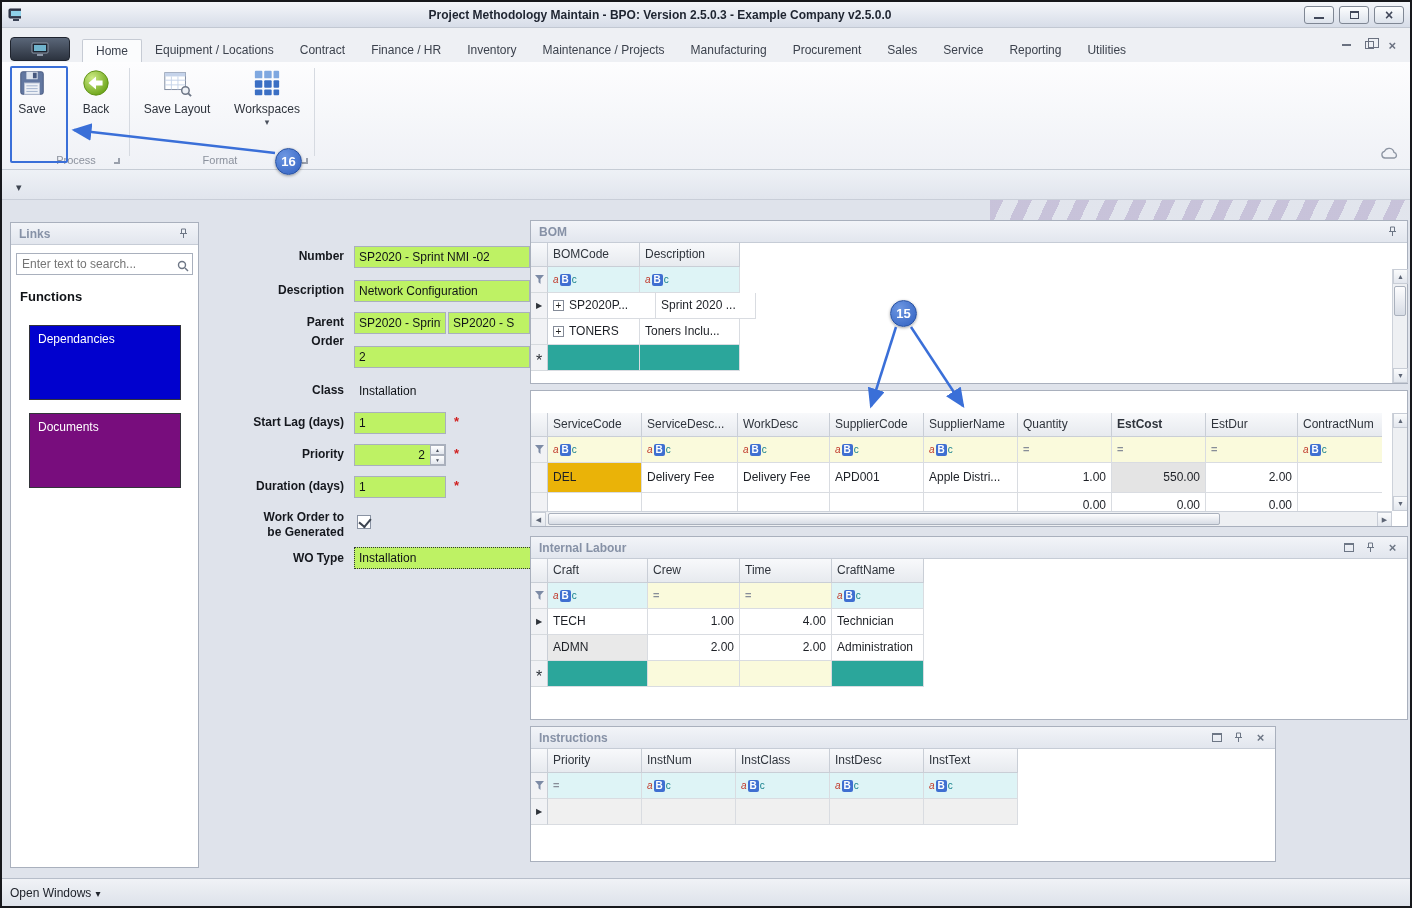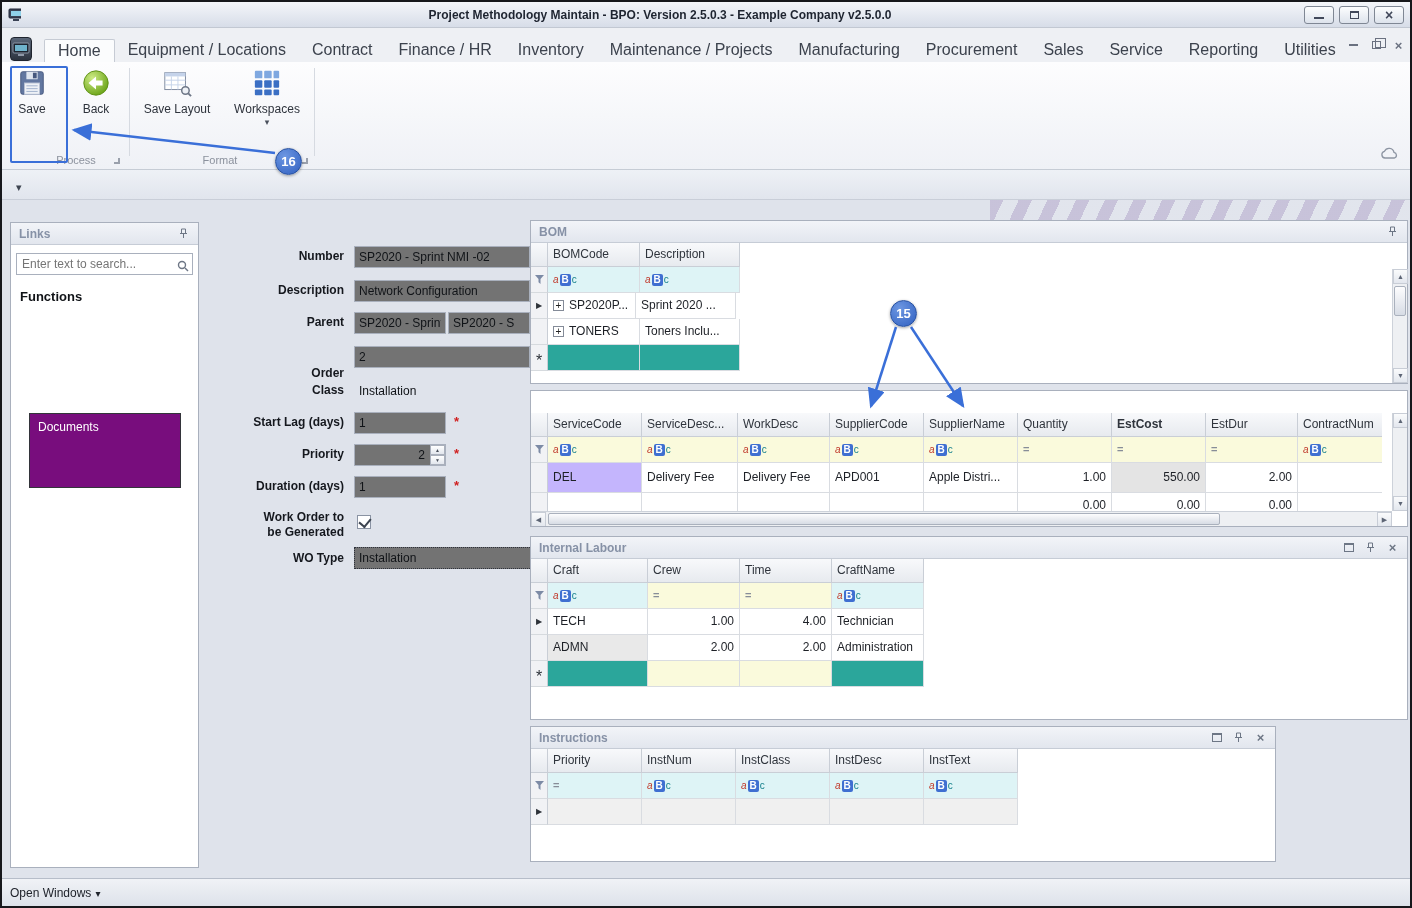--- a/index.html
+++ b/index.html
@@ -19,21 +19,21 @@
   .gl-min { width:10px; height:2px; background:#41485a; margin-top:7px; }
   .gl-max { width:9px; height:8px; border:1px solid #41485a; border-top:2px solid #41485a; }
   .gl-close::before { content:"\00D7"; font-size:14px; font-weight:bold; line-height:1; }
 
   
   .tabrow { position:absolute; left:0; top:26px; right:0; height:34px; background:#eef0f4;
     display:flex; align-items:flex-end; padding-left:8px; }
   .appbtn { width:60px; height:24px; margin:0 12px 1px 0; border-radius:4px;
     background:linear-gradient(#5a6678,#2c333f); border:1px solid #1f242e;
     display:flex; align-items:center; justify-content:center; }
-  .tab { height:23px; line-height:22px; padding:0 13px; font-size:16px; color:#3c424d; white-space:nowrap; }
+  .tab { height:23px; line-height:22px; padding:0 13px; font-size:12px; color:#3c424d; white-space:nowrap; }
   .tab.active { background:#fbfcfd; border:1px solid #c6cbd4; border-bottom:none; border-radius:2px 2px 0 0; }
   .tabrow-controls { margin-left:auto; display:flex; align-items:center; gap:14px; padding:0 14px 8px 0; }
   .sm-min { width:9px; height:2px; background:#6a7180; }
   .sm-restore { position:relative; width:9px; height:8px; border:1px solid #6a7180; background:#eef0f4; }
   .sm-restore::before { content:""; position:absolute; left:2px; top:-4px; width:9px; height:8px; border:1px solid #6a7180; }
   .sm-close::before { content:"\00D7"; font-size:13px; color:#6a7180; font-weight:bold; line-height:1; }
 
   
   .ribbon { position:absolute; left:0; top:60px; right:0; height:108px;
     background:linear-gradient(#fdfdfe,#eff1f6); border-bottom:1px solid #c6ccd5; }
@@ -73,21 +73,21 @@
   .gi.hdr { height:24px; background:linear-gradient(#f8f9fb,#e7eaef); border-bottom:1px solid #c9ced6; }
   .gh { background:linear-gradient(#f8f9fb,#e7eaef); border-right:1px solid #c9ced6; border-bottom:1px solid #c9ced6;
     font-size:12px; color:#2f343c; padding:0 5px; line-height:23px; height:24px; overflow:hidden; white-space:nowrap; }
   .gc { border-right:1px solid #d9dce1; border-bottom:1px solid #d9dce1; font-size:12px; color:#1d2026;
     padding:0 5px; line-height:25px; height:26px; overflow:hidden; white-space:nowrap; background:#fff;
     display:flex; align-items:center; }
   .gc.num, .gh.num { justify-content:flex-end; text-align:right; }
   .gc.tall { height:30px; }
   .cyan { background:#def4f6; }
   .yellow { background:#fafadc; }
-  .payell { background:#c4b5fd; }
+  .payell { background:#eab308; }
   .grayc { background:#e4e4e4; }
   .teal { background:#2ba69b; }
   .ind-cur::before { content:"\25B6"; font-size:8px; color:#2c3138; }
   .ind-new::before { content:"*"; font-size:16px; color:#2c3138; line-height:6px; margin-top:6px; }
   .expand { display:inline-flex; align-items:center; justify-content:center; width:11px; height:11px;
     border:1px solid #848b98; background:#fff; margin-right:5px; flex:none; font-size:10px; line-height:1; color:#222; }
   .expand::before { content:"+"; }
   .abc { display:inline-flex; align-items:center; font-size:10px; line-height:1; }
   .abc .fa::before { content:"a"; color:#c0392b; font-style:italic; }
   .abc .fb { background:#3f6fd1; color:#fff; border-radius:2px; padding:1px 2px; margin:0 1px; font-weight:bold; }
@@ -114,21 +114,21 @@
   .search-wrap input { width:100%; height:22px; border:1px solid #a9b0bd; font:12px "Liberation Sans",sans-serif;
     padding:0 20px 0 5px; color:#555; }
   .search-ic { position:absolute; right:4px; top:5px; }
   .fn-head { position:absolute; left:9px; top:66px; font-size:13px; font-weight:bold; color:#101317; }
   .link-btn { position:absolute; left:18px; width:152px; height:75px; color:#fff; font-size:12px;
     padding:6px 8px; border:1px solid #33343a; }
 
   
   .flab { position:absolute; left:4px; width:140px; font-size:12px; font-weight:bold; color:#15181e;
     text-align:right; line-height:15px; }
-  .tin { position:absolute; height:22px; border:1px solid #a9b0bd; background:#737373;
+  .tin { position:absolute; height:22px; border:1px solid #a9b0bd; background:#bef264;
     font:12px "Liberation Sans",sans-serif; padding:0 4px; color:#101317; }
   .tin.flat { border-color:transparent; background:transparent; }
   .tin.dotted { border:1px dotted #2e323c; }
   .req { position:absolute; color:#d01f1f; font-size:13px; font-weight:bold; }
   .checkbox { position:absolute; width:14px; height:14px; border:1px solid #8a93a3; background:#fff; }
   .checkbox::after { content:""; position:absolute; left:3px; top:0px; width:6px; height:9px;
     border-right:2px solid #3c4450; border-bottom:2px solid #3c4450; transform:rotate(40deg); }
   .spinner { position:absolute; display:flex; flex-direction:column; width:15px; height:20px; }
   .spinner div { flex:1; border:1px solid #aab0bc; background:linear-gradient(#fff,#e2e6ed);
     display:flex; align-items:center; justify-content:center; }
@@ -308,37 +308,40 @@
       <div class="search-wrap">
         <input type="text" placeholder="Enter text to search..." style="">
         <span class="search-ic">
           <svg width="12" height="12">
               <circle cx="5" cy="5" r="3.5" fill="none" stroke="#6d7685" stroke-width="1.4"></circle>
               <line x1="8" y1="8" x2="11" y2="11" stroke="#6d7685" stroke-width="1.4"></line>
             </svg>
         </span>
       </div>
       <div class="fn-head">Functions</div>
+      <div class="link-btn" style="top:102px; background:#0101ce;">
+        <span>Dependancies</span>
+      </div>
       <div class="link-btn" style="top:190px; background:#780d7d;">
         <span>Documents</span>
       </div>
     </div>
 
     <div style="position:absolute; left:198px; top:22px; width:334px; height:646px;">
       <div class="flab" style="top:27px;">Number</div>
       <input class="tin" style="left: 154px; top: 24px; width: 176px;" value="SP2020 - Sprint NMI -02">
 
       <div class="flab" style="top:61px;">Description</div>
       <input class="tin" style="left: 154px; top: 58px; width: 176px;" value="Network Configuration">
 
       <div class="flab" style="top:93px;">Parent</div>
       <input class="tin" style="left: 154px; top: 90px; width: 92px;" value="SP2020 - Sprint">
       <input class="tin" style="left: 248px; top: 90px; width: 82px;" value="SP2020 - S">
 
-      <div class="flab" style="top:144px;">Order</div>
+      <div class="flab" style="top:112px;">Order</div>
       <input class="tin" style="left: 154px; top: 124px; width: 176px;" value="2">
 
       <div class="flab" style="top:161px;">Class</div>
       <input class="tin flat" style="left: 154px; top: 158px; width: 176px;" value="Installation">
 
       <div class="flab" style="top:193px;">Start Lag (days)</div>
       <input class="tin" style="left: 154px; top: 190px; width: 92px;" value="1">
       <span class="req" style="left:254px; top:192px;">*</span>
 
       <div class="flab" style="top:225px;">Priority</div>
@@ -397,21 +400,21 @@
           <div class="gc cyan" style="width:100px;">
               <span class="abc">
                 <span class="fa"></span>
                 <span class="fb"></span>
                 <span class="fc"></span>
               </span>
             </div>
         </div>
         <div class="grow">
           <div class="gi ind-cur"></div>
-          <div class="gc" style="width:88px;">
+          <div class="gc" style="width:108px;">
               <span class="expand"></span>
               <span>SP2020P...</span>
             </div>
           <div class="gc" style="width:100px;">Sprint 2020 ...</div>
         </div>
         <div class="grow">
           <div class="gi"></div>
           <div class="gc" style="width:92px;">
               <span class="expand"></span>
               <span>TONERS</span>

